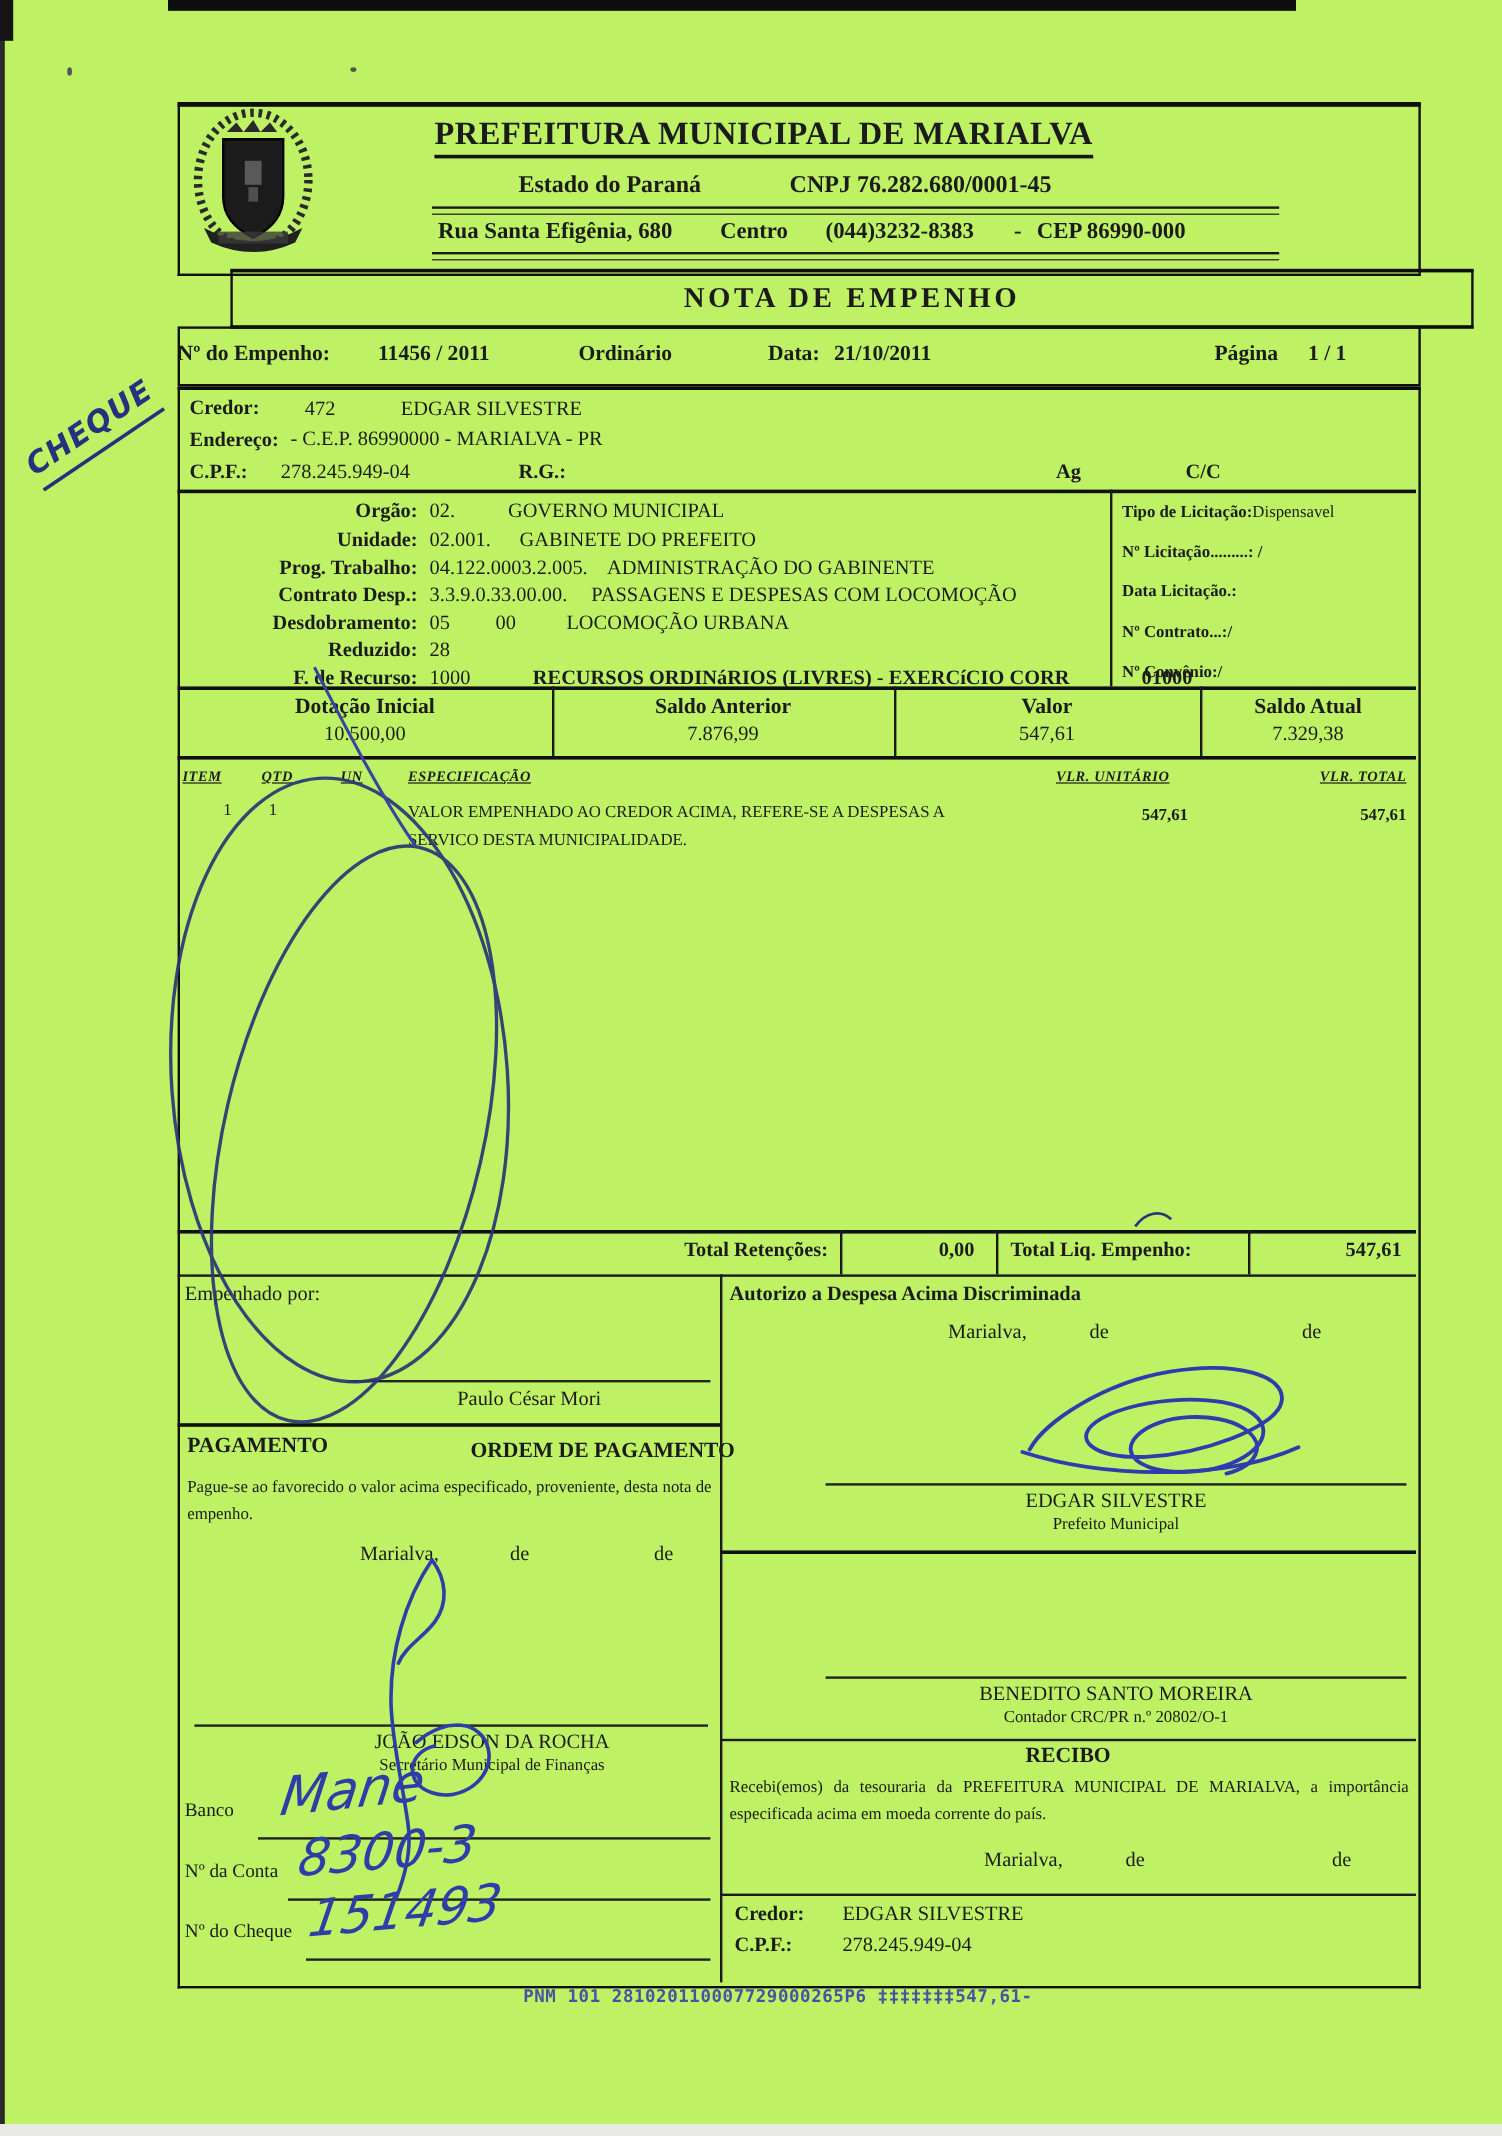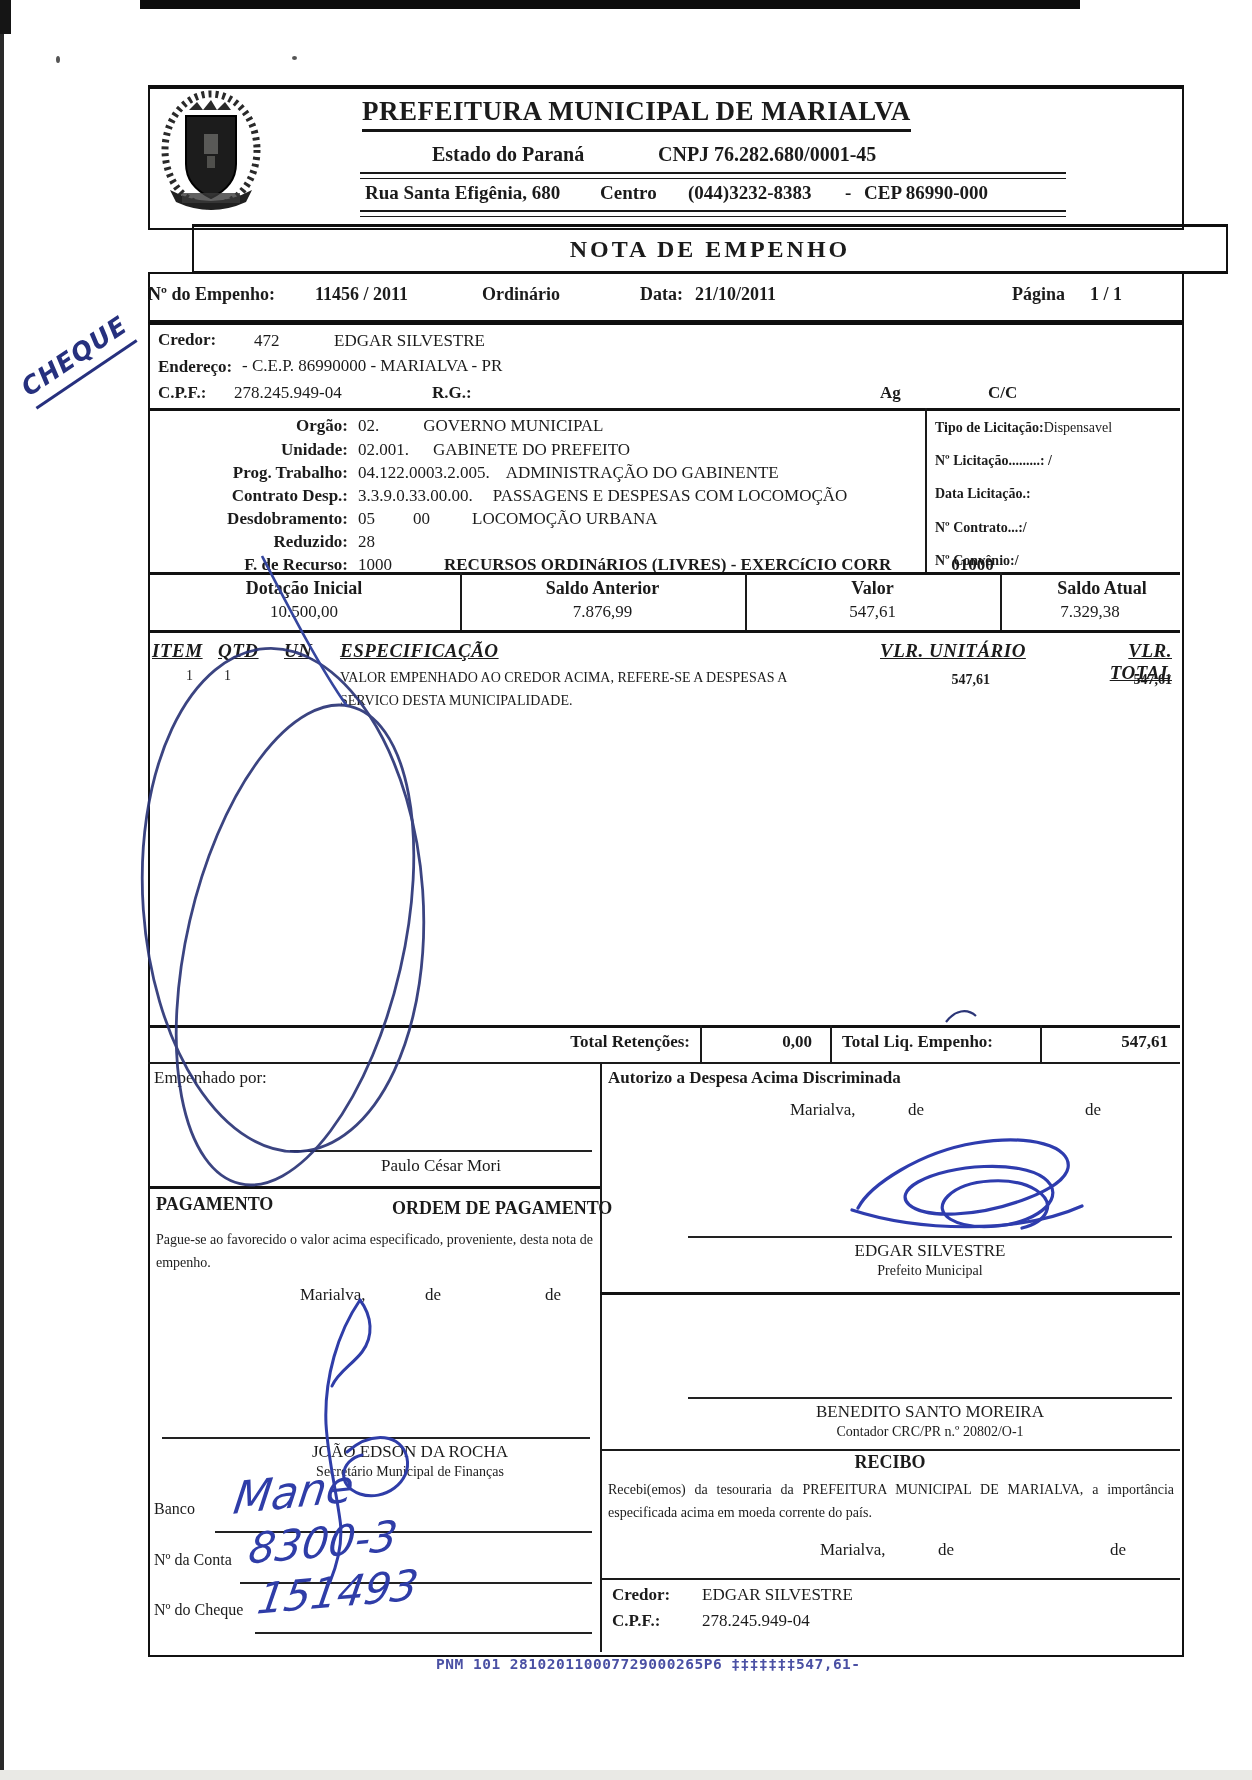--- a/index.html
+++ b/index.html
@@ -1,31 +1,31 @@
 <!DOCTYPE html>
 <html><head>
 <meta charset="utf-8">
 <title>NOTA DE EMPENHO</title>
 <style>
   html,body{margin:0;padding:0;background:#d8d8d4;}
-  .page{position:relative;width:1252px;height:1780px;background:#ffffff;overflow:hidden;
+  .page{position:relative;width:1252px;height:1780px;background:#bef264;overflow:hidden;
         font-family:"Liberation Serif", serif;color:#1b1b1b;}
   .abs{position:absolute;}
   .b{font-weight:bold;}
   .ctr{text-align:center;}
   .rt{text-align:right;}
   .jus{text-align:justify;}
   .dline{height:4px;border-top:2px solid #1a1a1a;border-bottom:1px solid #1a1a1a;}
   .hline2{height:0;border-top:2px solid #1a1a1a;}
   .hline3{height:0;border-top:3px solid #111;}
   .vline2{width:0;border-left:2px solid #1a1a1a;}
   .sigline{height:0;border-top:2px solid #222;}
   .fs16{font-size:16px;} .fs165{font-size:14px;} .fs17{font-size:17px;}
   .fs18{font-size:18px;} .fs19{font-size:19px;} .fs20{font-size:20px;}
-  .th{font-style:italic;font-weight:bold;font-size:19px;text-decoration:underline;letter-spacing:.5px;}
+  .th{font-style:italic;font-weight:bold;font-size:12px;text-decoration:underline;letter-spacing:.5px;}
   .lblcol{display:inline-block;width:198px;text-align:right;font-weight:bold;margin-right:10px;}
   .hand{font-family:"DejaVu Sans",sans-serif;font-style:italic;color:#2f3da8;transform-origin:left top;}
   .machine{font-family:"DejaVu Sans Mono","Liberation Mono",monospace;font-weight:bold;
            color:#4a50a4;font-size:14.5px;letter-spacing:.5px;}
   .pen-overlay{position:absolute;left:0;top:0;pointer-events:none;}
   .speck{position:absolute;background:#555;border-radius:50%;}
 </style>
 </head>
 <body>
 
@@ -123,21 +123,21 @@
   <div class="abs hline3" style="left:148px;top:630px;width:1032px;"></div>
   <div class="abs vline2" style="left:460px;top:572px;height:58px;"></div>
   <div class="abs vline2" style="left:745px;top:572px;height:58px;"></div>
   <div class="abs vline2" style="left:1000px;top:572px;height:58px;"></div>
   <div class="abs ctr b fs18" style="left:148px;top:578px;width:312px;">Dotação Inicial</div>
   <div class="abs ctr fs17" style="left:148px;top:602px;width:312px;">10.500,00</div>
   <div class="abs ctr b fs18" style="left:460px;top:578px;width:285px;">Saldo Anterior</div>
   <div class="abs ctr fs17" style="left:460px;top:602px;width:285px;">7.876,99</div>
   <div class="abs ctr b fs18" style="left:745px;top:578px;width:255px;">Valor</div>
   <div class="abs ctr fs17" style="left:745px;top:602px;width:255px;">547,61</div>
-  <div class="abs ctr b fs18" style="left:1000px;top:578px;width:180px;margin-left:12px;">Saldo Atual</div>
+  <div class="abs ctr b fs18" style="left:1000px;top:578px;width:180px;">Saldo Atual</div>
   <div class="abs ctr fs17" style="left:1000px;top:602px;width:180px;">7.329,38</div>
 
   <div class="abs th" style="left:152px;top:640px;">ITEM</div>
   <div class="abs th" style="left:218px;top:640px;">QTD</div>
   <div class="abs th" style="left:284px;top:640px;">UN</div>
   <div class="abs th" style="left:340px;top:640px;">ESPECIFICAÇÃO</div>
   <div class="abs th" style="left:880px;top:640px;">VLR. UNITÁRIO</div>
   <div class="abs th rt" style="left:1062px;top:640px;width:110px;">VLR. TOTAL</div>
 
   <div class="abs fs165" style="left:186px;top:668px;">1</div>

